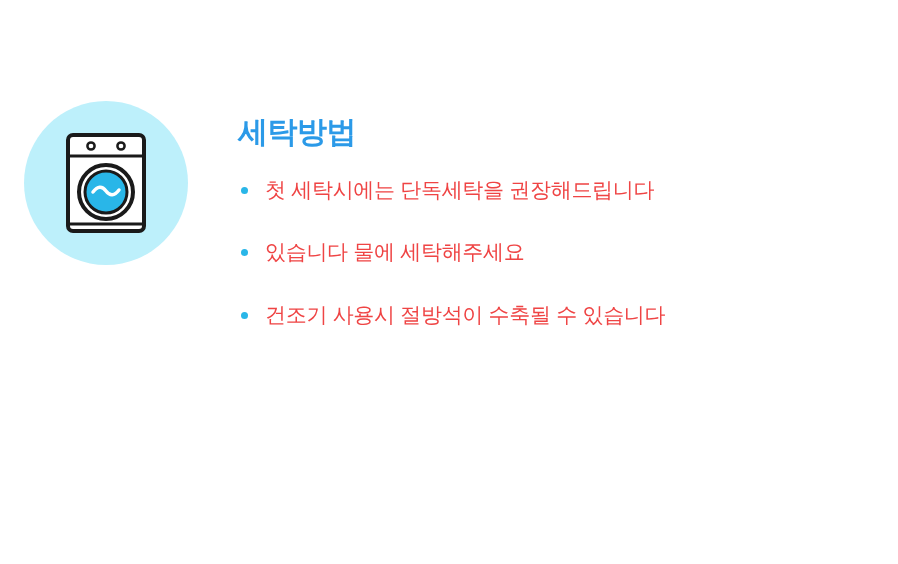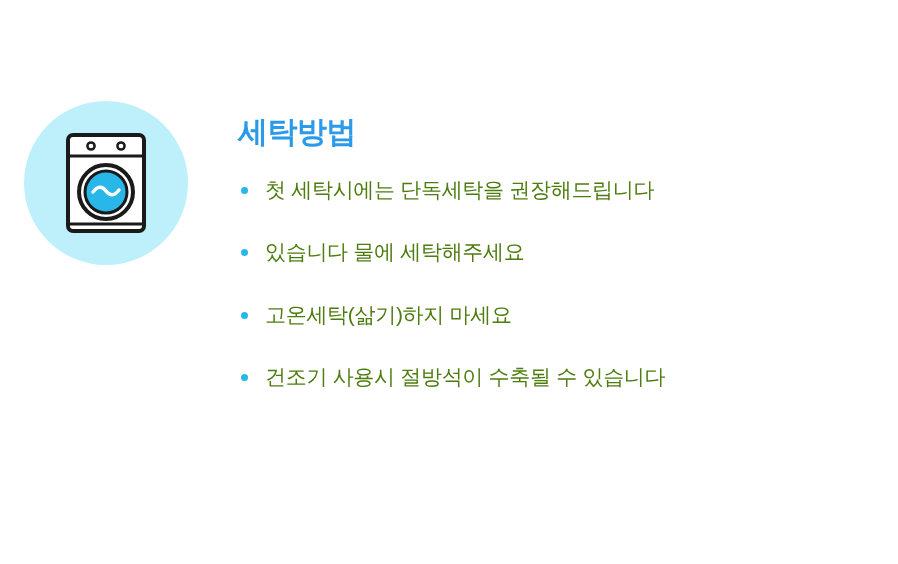--- a/index.html
+++ b/index.html
@@ -62,21 +62,21 @@
   .bullet-list {
     list-style: none;
     margin: 0;
     padding: 0;
   }
   .bullet-item {
     position: relative;
     padding-left: 27px;
     margin-bottom: 35px;
     font-size: 21px;
-    color: #4d7c0f;
+    color: #ef4444;
     letter-spacing: -0.3px;
     line-height: 1.3;
     white-space: nowrap;
   }
   .bullet-item:last-child {
     margin-bottom: 0;
   }
   .bullet-dot {
     position: absolute;
     left: 3px;
@@ -120,22 +120,18 @@
       <li class="bullet-item">
         <span class="bullet-dot"></span>
         <span>첫 세탁시에는 단독세탁을 권장해드립니다</span>
       </li>
       <li class="bullet-item">
         <span class="bullet-dot"></span>
         <span>있습니다 물에 세탁해주세요</span>
       </li>
       <li class="bullet-item">
         <span class="bullet-dot"></span>
-        <span>고온세탁(삶기)하지 마세요</span>
-      </li>
-      <li class="bullet-item">
-        <span class="bullet-dot"></span>
         <span>건조기 사용시 절방석이 수축될 수 있습니다</span>
       </li>
     </ul>
   </div>
 
 </div>
 
 </body></html>

